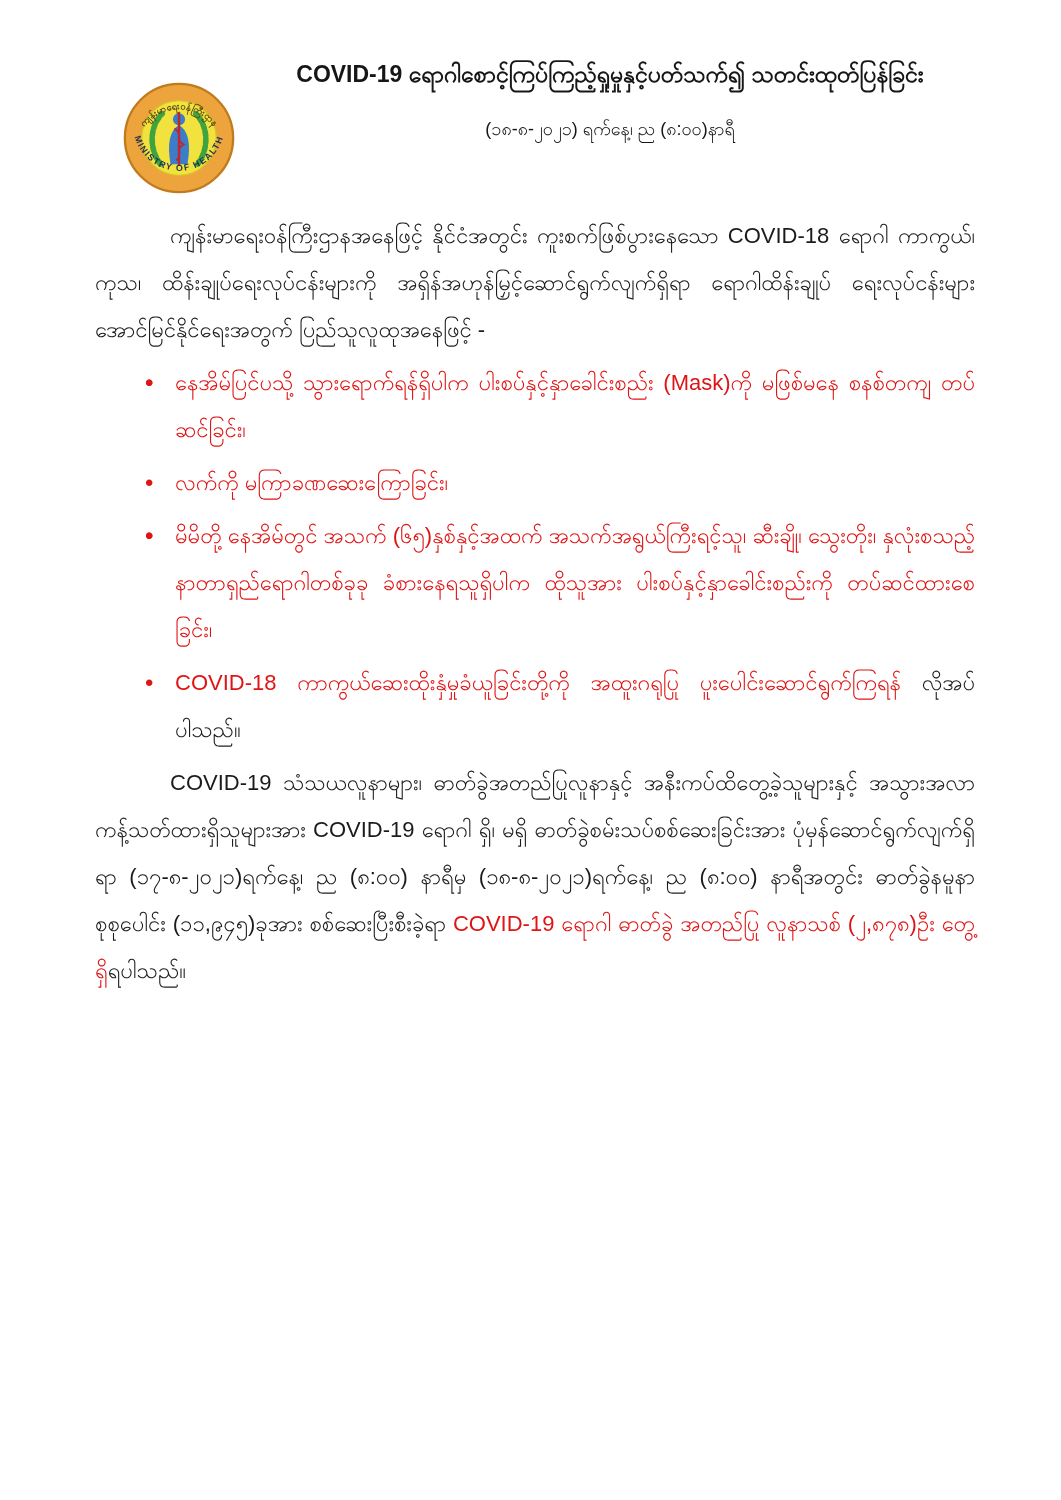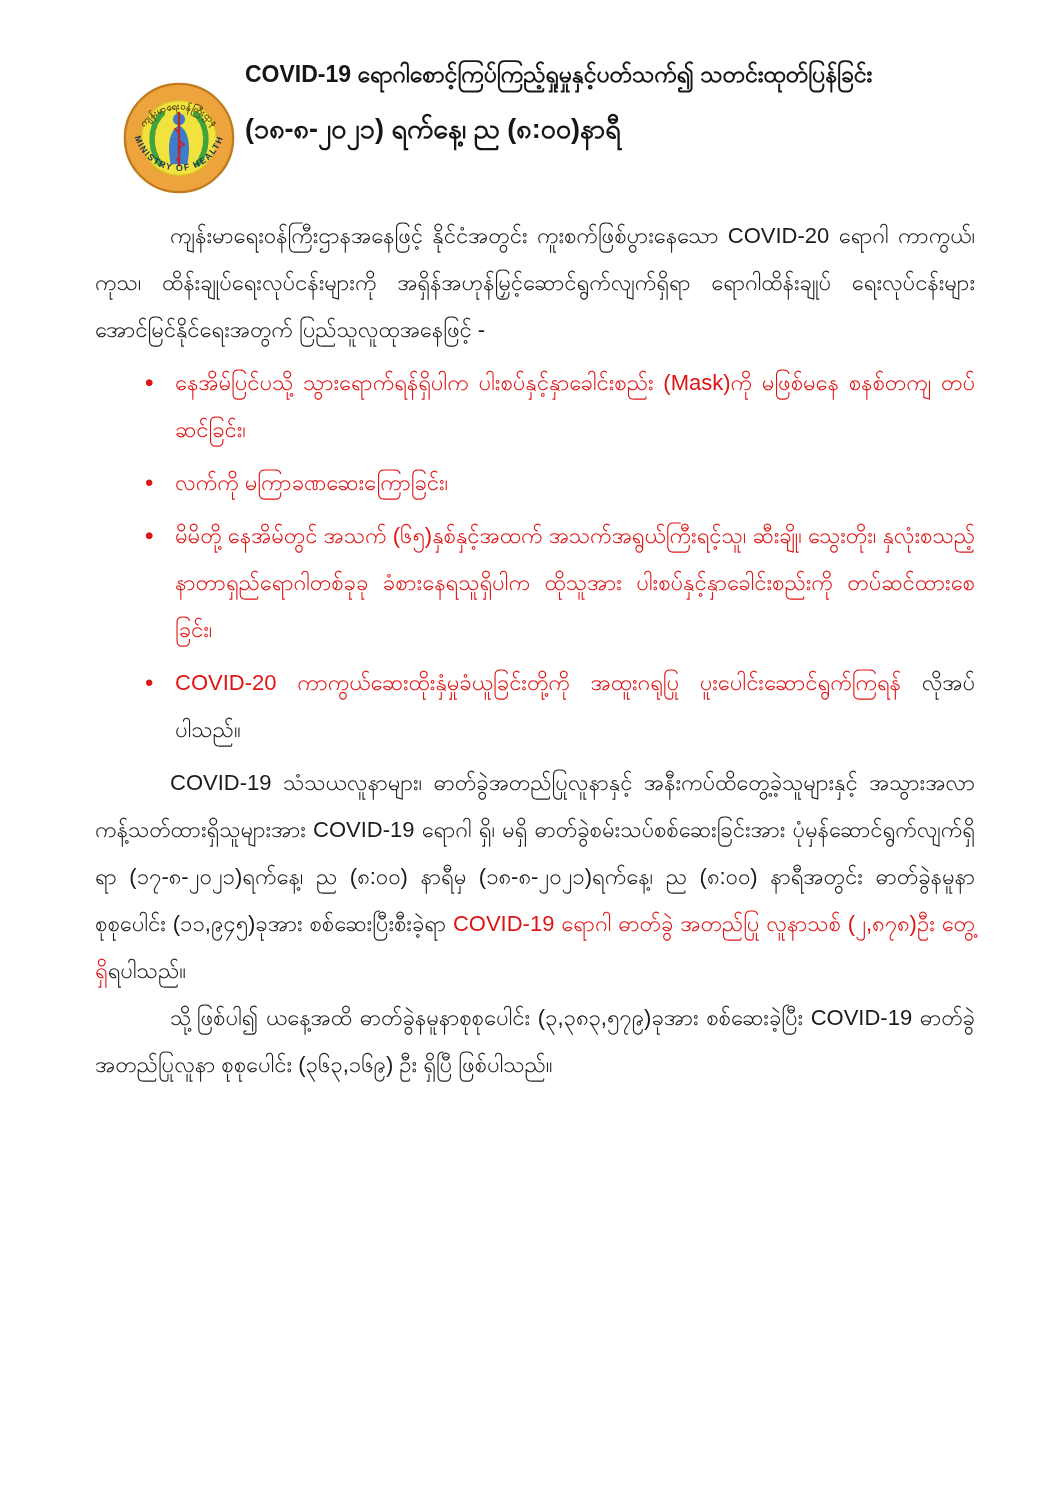--- a/index.html
+++ b/index.html
@@ -21,30 +21,31 @@
     position:relative;
     min-height:150px;
   }
   .seal {
     position:absolute;
     left:28px; top:34px;
     width:112px; height:112px;
   }
   .title-block {
     padding-left:150px;
+    text-align:center;
   }
   .title-line1 {
     font-weight:bold;
     font-size:23px;
     line-height:52px;
     color:#161616;
   }
   .title-line2 {
-    font-weight:bold;
-    font-size:27px;
+    font-weight:normal;
+    font-size:18px;
     line-height:58px;
     color:#161616;
   }
   
   .bodytext {
     margin-top:14px;
     font-size:22px;
     line-height:47px;
     text-align:justify;
   }
@@ -102,21 +103,21 @@
         </svg>
       </div>
       <div class="title-block">
         <div class="title-line1">COVID-19 ရောဂါစောင့်ကြပ်ကြည့်ရှုမှုနှင့်ပတ်သက်၍ သတင်းထုတ်ပြန်ခြင်း</div>
         <div class="title-line2">(၁၈-၈-၂၀၂၁) ရက်နေ့၊ ည (၈:၀၀)နာရီ</div>
       </div>
     </div>
 
     <div class="bodytext">
 
-      <p class="para">ကျန်းမာရေးဝန်ကြီးဌာနအနေဖြင့် နိုင်ငံအတွင်း ကူးစက်ဖြစ်ပွားနေသော COVID-20 ရောဂါ ကာကွယ်၊ ကုသ၊ ထိန်းချုပ်ရေးလုပ်ငန်းများကို အရှိန်အဟုန်မြှင့်ဆောင်ရွက်လျက်ရှိရာ ရောဂါထိန်းချုပ် ရေးလုပ်ငန်းများ အောင်မြင်နိုင်ရေးအတွက် ပြည်သူလူထုအနေဖြင့် -</p>
+      <p class="para">ကျန်းမာရေးဝန်ကြီးဌာနအနေဖြင့် နိုင်ငံအတွင်း ကူးစက်ဖြစ်ပွားနေသော COVID-18 ရောဂါ ကာကွယ်၊ ကုသ၊ ထိန်းချုပ်ရေးလုပ်ငန်းများကို အရှိန်အဟုန်မြှင့်ဆောင်ရွက်လျက်ရှိရာ ရောဂါထိန်းချုပ် ရေးလုပ်ငန်းများ အောင်မြင်နိုင်ရေးအတွက် ပြည်သူလူထုအနေဖြင့် -</p>
 
       <ul class="bullets">
         <li>
           <span class="dot">•</span>
           <span class="tail-black"></span>
         </li>
         <li>
           <span class="dot">•</span>
           <span>နေအိမ်ပြင်ပသို့ သွားရောက်ရန်ရှိပါက ပါးစပ်နှင့်နှာခေါင်းစည်း (Mask)ကို မဖြစ်မနေ စနစ်တကျ တပ်ဆင်ခြင်း၊</span><span class="tail-black"></span>
         </li>
@@ -127,24 +128,23 @@
         <li>
           <span class="dot">•</span>
           <span class="tail-black"></span>
         </li>
         <li>
           <span class="dot">•</span>
           <span>မိမိတို့ နေအိမ်တွင် အသက် (၆၅)နှစ်နှင့်အထက် အသက်အရွယ်ကြီးရင့်သူ၊ ဆီးချို၊ သွေးတိုး၊ နှလုံးစသည့် နာတာရှည်ရောဂါတစ်ခုခု ခံစားနေရသူရှိပါက ထိုသူအား ပါးစပ်နှင့်နှာခေါင်းစည်းကို တပ်ဆင်ထားစေခြင်း၊</span><span class="tail-black"></span>
         </li>
         <li>
           <span class="dot">•</span>
-          <span>COVID-20 ကာကွယ်ဆေးထိုးနှံမှုခံယူခြင်းတို့ကို အထူးဂရုပြု ပူးပေါင်းဆောင်ရွက်ကြရန်</span><span class="tail-black"> လိုအပ် ပါသည်။</span>
+          <span>COVID-18 ကာကွယ်ဆေးထိုးနှံမှုခံယူခြင်းတို့ကို အထူးဂရုပြု ပူးပေါင်းဆောင်ရွက်ကြရန်</span><span class="tail-black"> လိုအပ် ပါသည်။</span>
         </li>
       </ul>
 
       <p class="para"><span>COVID-19 သံသယလူနာများ၊ ဓာတ်ခွဲအတည်ပြုလူနာနှင့် အနီးကပ်ထိတွေ့ခဲ့သူများနှင့် အသွားအလာကန့်သတ်ထားရှိသူများအား COVID-19 ရောဂါ ရှိ၊ မရှိ ဓာတ်ခွဲစမ်းသပ်စစ်ဆေးခြင်းအား ပုံမှန်ဆောင်ရွက်လျက်ရှိရာ (၁၇-၈-၂၀၂၁)ရက်နေ့၊ ည (၈:၀၀) နာရီမှ (၁၈-၈-၂၀၂၁)ရက်နေ့၊ ည (၈:၀၀) နာရီအတွင်း ဓာတ်ခွဲနမူနာစုစုပေါင်း (၁၁,၉၄၅)ခုအား စစ်ဆေးပြီးစီးခဲ့ရာ </span><span class="red">COVID-19 ရောဂါ ဓာတ်ခွဲ အတည်ပြု လူနာသစ် (၂,၈၇၈)ဦး တွေ့ရှိ</span><span>ရပါသည်။</span></p>
 
-      <p class="para">သို့ဖြစ်ပါ၍ ယနေ့အထိ ဓာတ်ခွဲနမူနာစုစုပေါင်း (၃,၃၈၃,၅၇၉)ခုအား စစ်ဆေးခဲ့ပြီး COVID-19 ဓာတ်ခွဲ အတည်ပြုလူနာ စုစုပေါင်း (၃၆၃,၁၆၉) ဦး ရှိပြီ ဖြစ်ပါသည်။</p>
 
 
     </div>
   </div>
 </div>
 
 </body></html>

